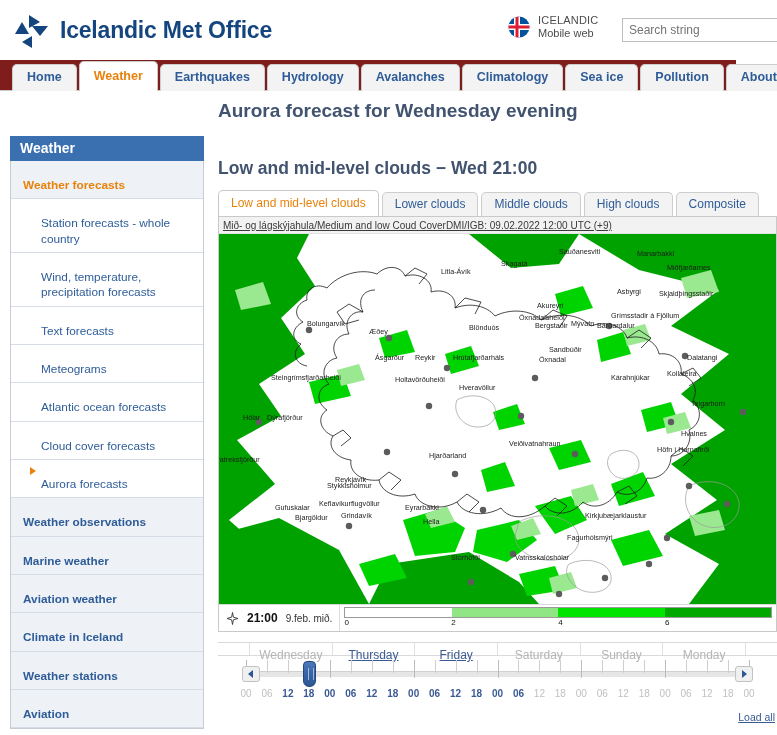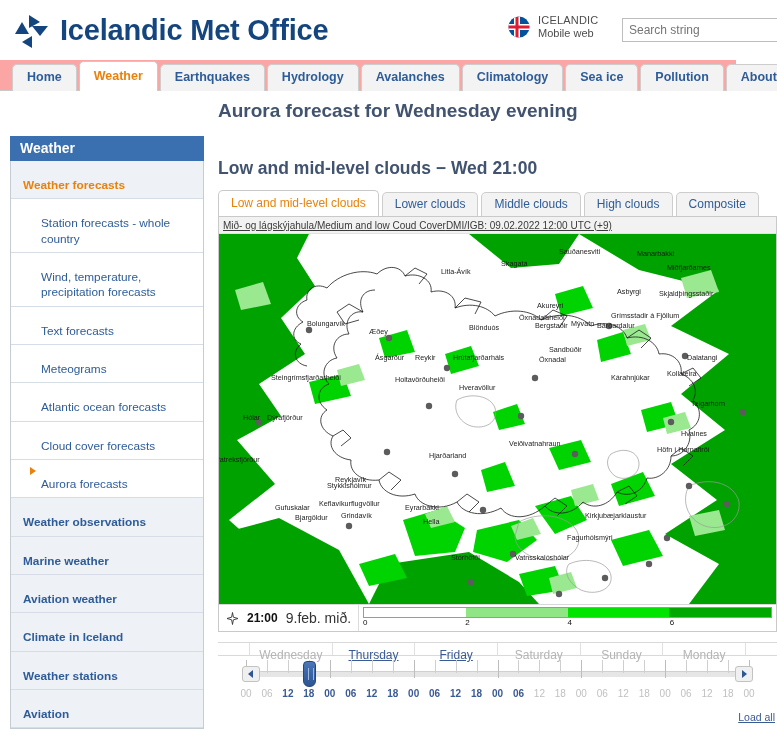--- a/index.html
+++ b/index.html
@@ -13,38 +13,38 @@
     overflow:hidden;
     position:relative;
   }
 
   
   #header { position:relative; height:60px; }
   #logo-area { position:absolute; left:12px; top:12px; display:flex; align-items:center; }
   #logo-mark { width:38px; height:36px; position:relative; }
   #logo-mark svg { display:block; }
   #logo-text {
-    margin-left:10px; font-size:29px; font-weight:bold; color:#15457e;
+    margin-left:10px; font-size:23px; font-weight:bold; color:#15457e;
     letter-spacing:-0.2px;
   }
   #lang-area { position:absolute; left:508px; top:14px; display:flex; align-items:center; }
   #flag-icon { width:22px; height:22px; flex:0 0 auto; }
   #lang-text { margin-left:8px; line-height:1.15; }
   #lang-line1 { font-size:11px; color:#4c4c4c; letter-spacing:0.2px; }
   #lang-line2 { font-size:11px; color:#4c4c4c; }
   #search-input {
     position:absolute; left:622px; top:18px; width:158px; height:24px;
     border:1px solid #bdbdbd; background:#fff; padding:2px 6px;
     font-family:"Liberation Sans", sans-serif; font-size:12px; color:#555;
   }
 
   
   #mainnav {
     position:absolute; left:0; top:60px; width:736px; height:31px;
-    border-bottom:1px solid #c9c9c9; background:#fca5a5;
+    border-bottom:1px solid #c9c9c9; background:#7f1d1d;
   }
   #mainnav .tabs { display:flex; align-items:flex-end; height:31px; padding-left:12px; gap:2px; }
   .mtab {
     height:27px; line-height:25px; padding:0 14px;
     background:#f3f3f3; border:1px solid #cdcdcd; border-bottom:none;
     border-radius:5px 5px 0 0; font-size:12.5px; font-weight:bold;
     color:#2e5c98; white-space:nowrap; cursor:pointer; position:relative;
   }
   .mtab.active {
     background:#ffffff; color:#e8820c; height:30px; line-height:28px;
@@ -101,21 +101,21 @@
   #map-stage { position:relative; width:557px; height:370px; background:#ffffff; overflow:hidden; }
   #map-stage svg { position:absolute; left:0; top:0; }
   .lbl { font-family:"Liberation Sans", sans-serif; font-size:7.2px; fill:#1b1b1b; }
   .dot { fill:#5c5c5c; }
 
   
   #legend-strip { display:flex; align-items:stretch; height:27px; border-top:1px solid #d8d8d8; background:#fff; }
   #legend-left { display:flex; align-items:center; gap:8px; padding:0 7px; border-right:1px solid #dcdcdc; }
   #aurora-icon { width:13px; height:13px; }
   #legend-time { font-size:12px; font-weight:bold; color:#111; }
-  #legend-date { font-size:14px; color:#333; }
+  #legend-date { font-size:10px; color:#333; }
   #legend-bar-wrap { flex:1; position:relative; padding:2px 4px 0 4px; }
   #legend-bar { height:11px; display:flex; border:1px solid #9a9a9a; }
   #legend-bar div { flex:1; }
   #legend-ticks { position:relative; height:11px; }
   #legend-ticks span { position:absolute; top:0; font-size:8px; color:#111; }
 
   
   #day-row {
     display:flex; border-top:1px solid #d9d9d9; border-bottom:1px solid #d9d9d9;
     height:14px; margin-top:10px; background:#fff;

